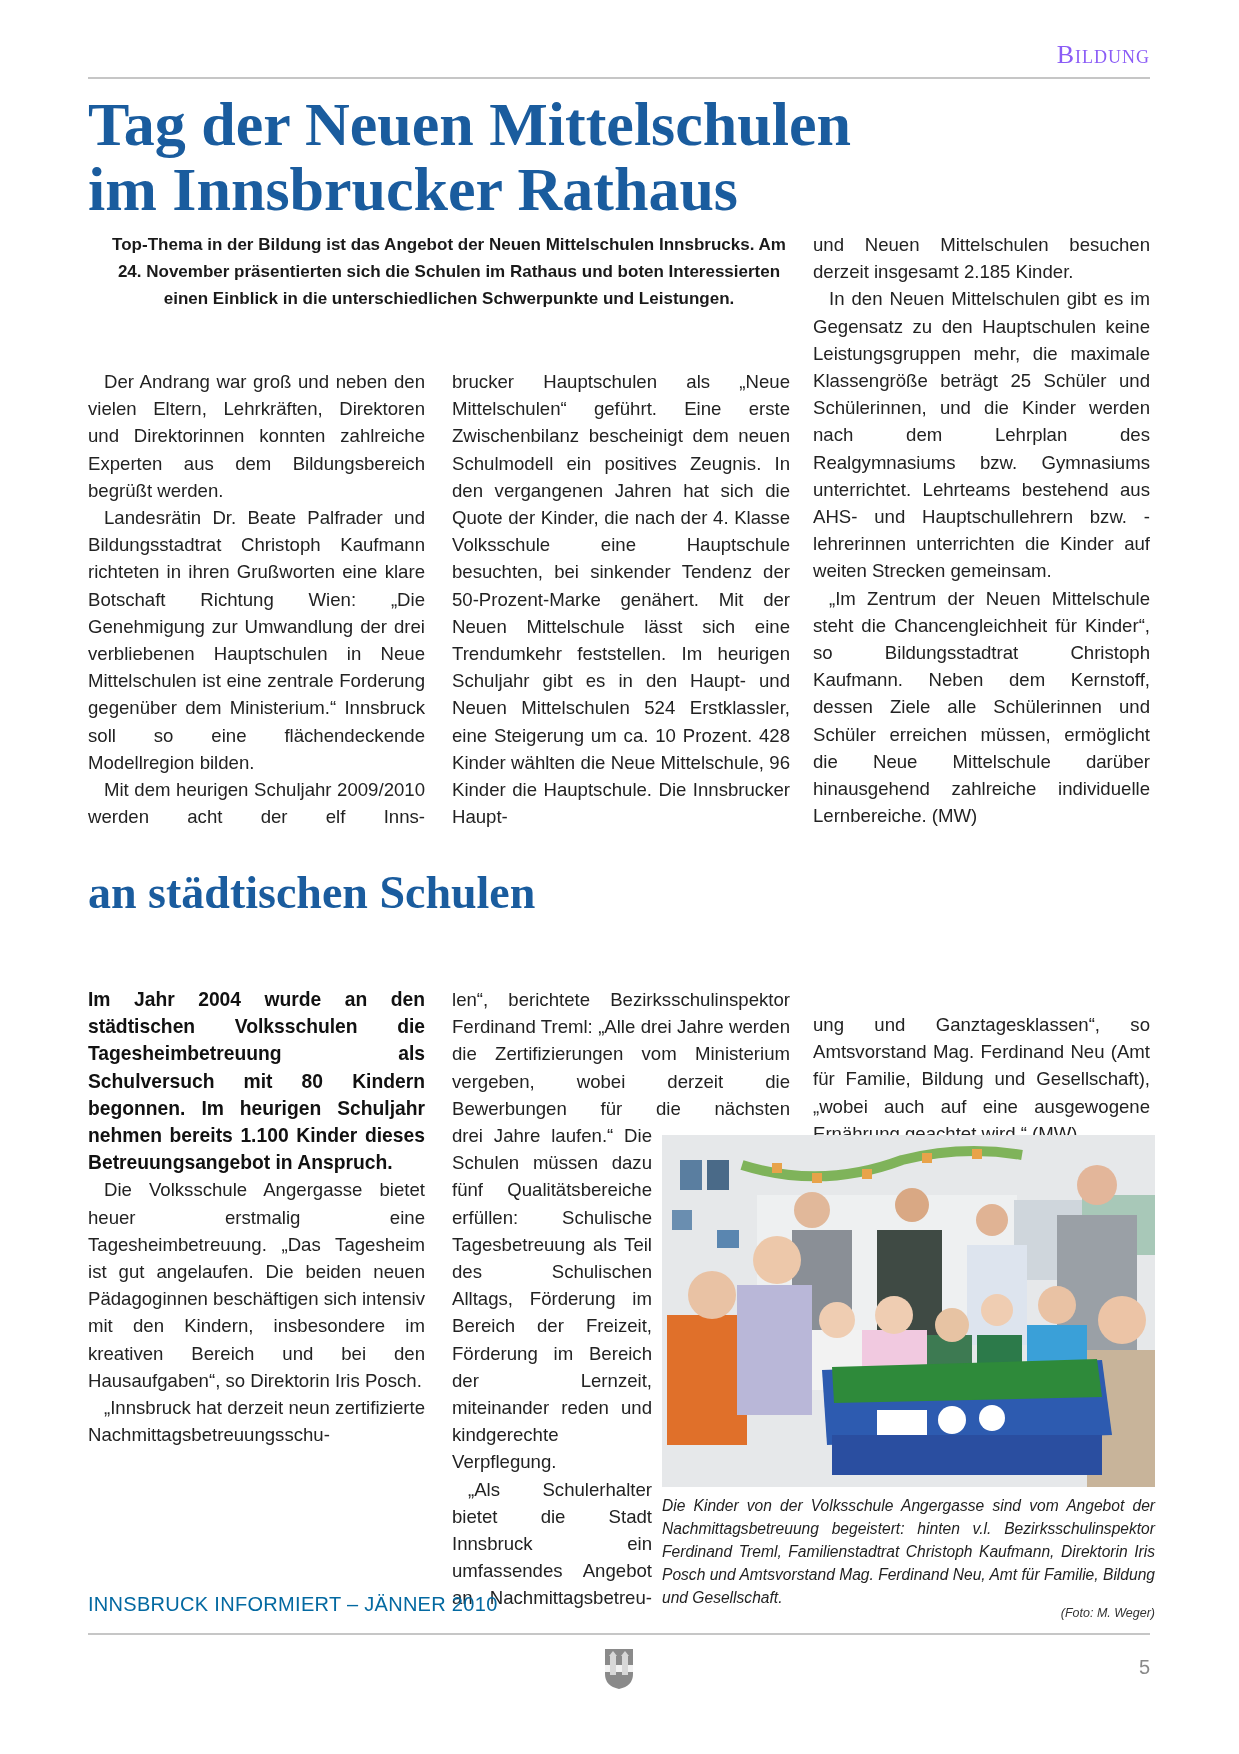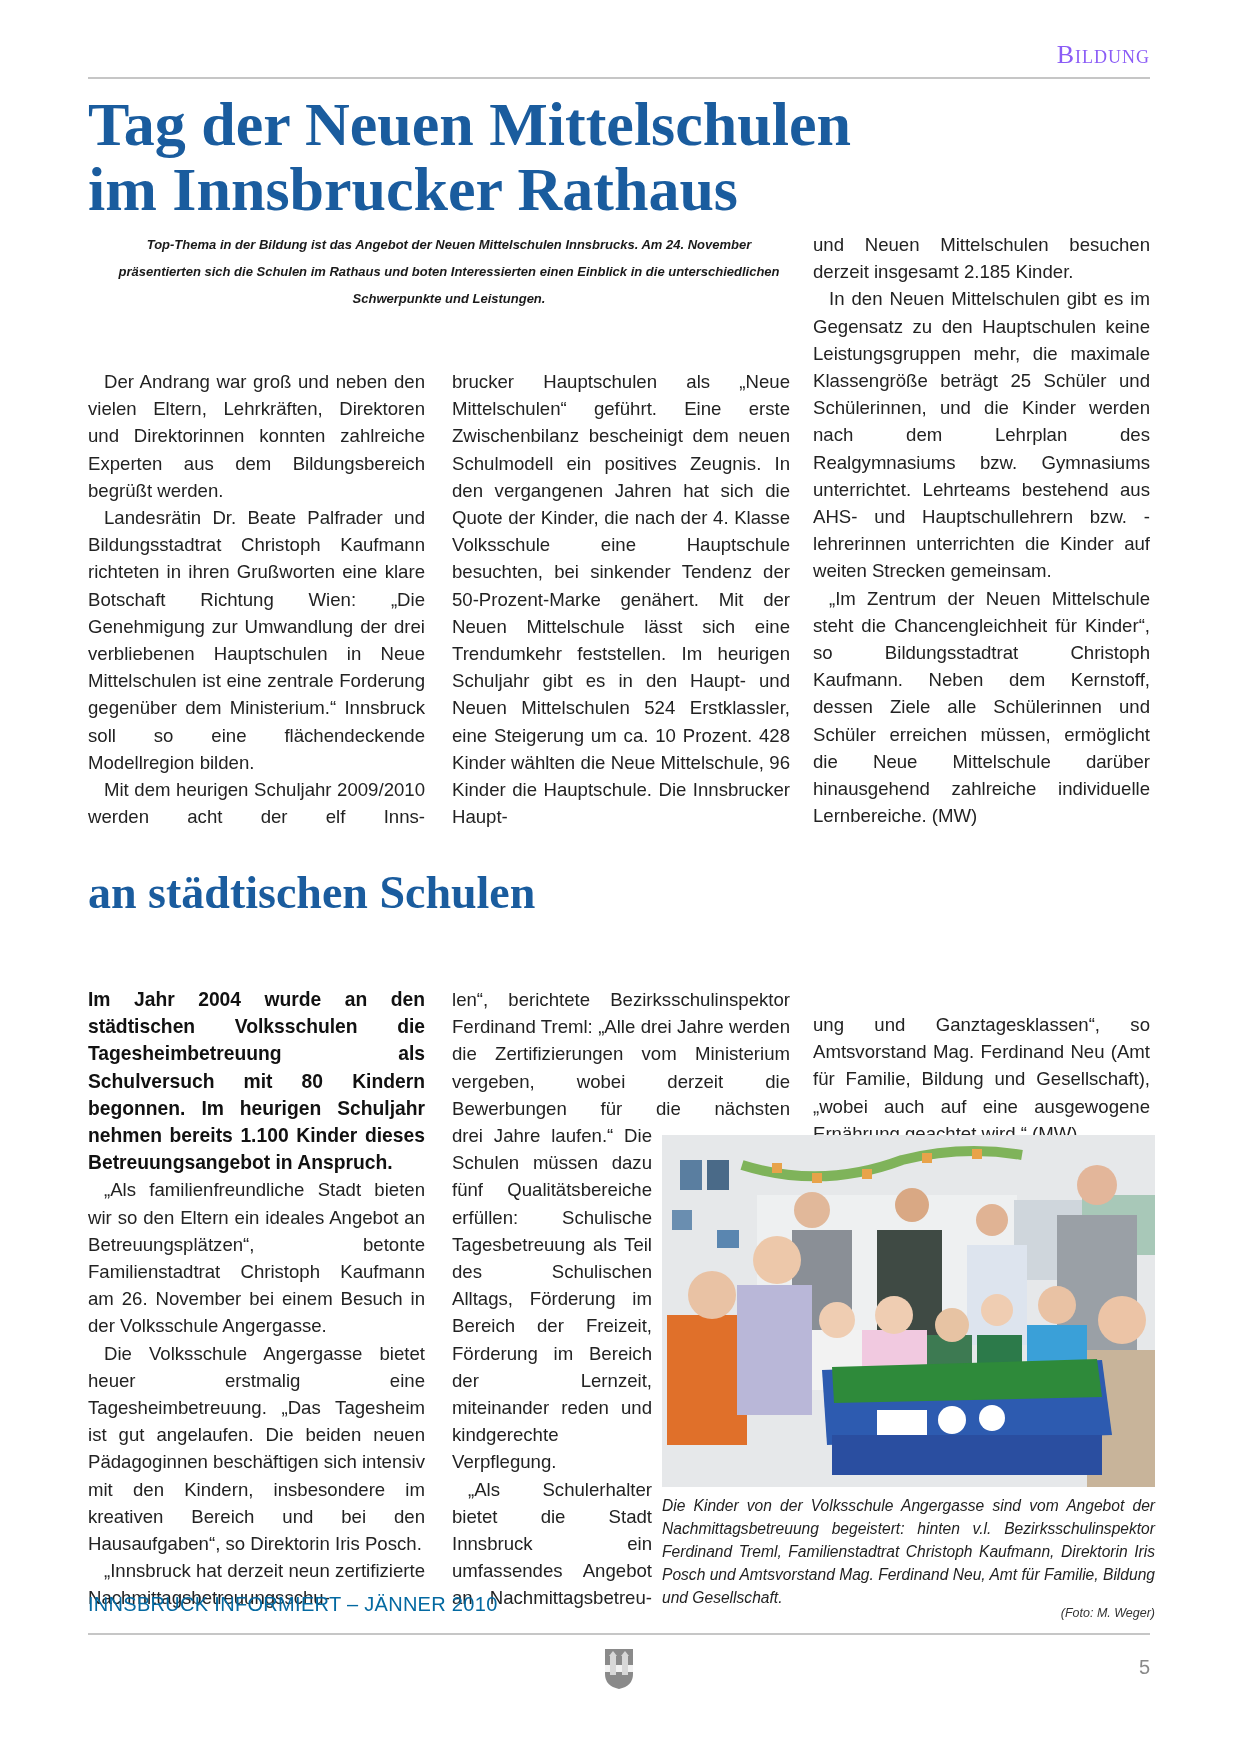--- a/index.html
+++ b/index.html
@@ -3,21 +3,21 @@
 <meta charset="utf-8">
 <style>
   html, body { margin: 0; padding: 0; background: #ffffff; }
   body { width: 1239px; height: 1754px; position: relative; overflow: hidden; font-family: "DejaVu Sans", sans-serif; color: #1c1c1c; }
   .abs { position: absolute; }
   .section-label { right: 89px; top: 40px; font-family: "Liberation Serif", serif; font-size: 26px; color: #8b5cf6; letter-spacing: 1px; font-variant: small-caps; }
   .rule { left: 88px; width: 1062px; height: 2px; background: #c6c6c6; }
   .headline { left: 88px; width: 1062px; font-family: "Liberation Serif", serif; font-weight: bold; color: #1a5c9e; line-height: 1.05; }
   .h1 { top: 92px; font-size: 62px; }
   .h2 { top: 866px; font-size: 46px; line-height: 1.18; }
-  .deck { left: 104px; width: 690px; top: 231px; text-align: center; font-family: "Liberation Sans", sans-serif; font-weight: bold; font-size: 13px; line-height: 27px; color: #1a1a1a; font-style: italic; }
+  .deck { left: 104px; width: 690px; top: 231px; text-align: center; font-family: "Liberation Sans", sans-serif; font-weight: bold; font-size: 17px; line-height: 27px; color: #1a1a1a; }
   .col { font-family: "Liberation Sans", sans-serif; font-size: 18.6px; line-height: 27.2px; text-align: justify; color: #222; }
   .col p { margin: 0; text-indent: 16px; }
   .col p.noindent { text-indent: 0; }
   .col p.lead { font-weight: bold; text-indent: 0; font-size: 19.3px; color: #111; }
   .c1 { left: 88px; width: 337px; }
   .c2 { left: 452px; width: 338px; }
   .c3 { left: 813px; width: 337px; }
   .c2b { left: 452px; width: 200px; }
   .photo { left: 662px; top: 1135px; width: 493px; height: 352px; overflow: hidden; background: #d9dde0; }
   .caption { left: 662px; top: 1494px; width: 493px; font-family: "Liberation Sans", sans-serif; font-style: italic; font-size: 15.6px; line-height: 23px; text-align: justify; color: #222; }
@@ -54,21 +54,20 @@
   <p>In den Neuen Mittelschulen gibt es im Gegensatz zu den Hauptschulen keine Leistungsgruppen mehr, die maximale Klassengröße beträgt 25 Schüler und Schülerinnen, und die Kinder werden nach dem Lehrplan des Realgymnasiums bzw. Gymnasiums unterrichtet. Lehrteams bestehend aus AHS- und Hauptschullehrern bzw. -lehrerinnen unterrichten die Kinder auf weiten Strecken gemeinsam.</p>
   <p>„Im Zentrum der Neuen Mittelschule steht die Chancengleichheit für Kinder“, so Bildungsstadtrat Christoph Kaufmann. Neben dem Kernstoff, dessen Ziele alle Schülerinnen und Schüler erreichen müssen, ermöglicht die Neue Mittelschule darüber hinausgehend zahlreiche individuelle Lernbereiche. (MW)</p>
 </div>
 
 <div class="abs headline h2">
   <div>an städtischen Schulen</div>
 </div>
 
 <div class="abs col c1" style="top:986px;">
   <p class="lead">Im Jahr 2004 wurde an den städtischen Volksschulen die Tagesheimbetreuung als Schulversuch mit 80 Kindern begonnen. Im heurigen Schuljahr nehmen bereits 1.100 Kinder dieses Betreuungsangebot in Anspruch.</p>
-  <p>„Als familienfreundliche Stadt bieten wir so den Eltern ein ideales Angebot an Betreuungsplätzen“, betonte Familienstadtrat Christoph Kaufmann am 26. November bei einem Besuch in der Volksschule Angergasse.</p>
   <p>Die Volksschule Angergasse bietet heuer erstmalig eine Tagesheimbetreuung. „Das Tagesheim ist gut angelaufen. Die beiden neuen Pädagoginnen beschäftigen sich intensiv mit den Kindern, insbesondere im kreativen Bereich und bei den Hausaufgaben“, so Direktorin Iris Posch.</p>
   <p style="text-align-last: justify;">„Innsbruck hat derzeit neun zertifizierte Nachmittagsbetreuungsschu-</p>
 </div>
 
 <div class="abs col c2" style="top:986px;">
   <p class="noindent" style="text-align-last: justify;">len“, berichtete Bezirksschulinspektor Ferdinand Treml: „Alle drei Jahre werden die Zertifizierungen vom Ministerium vergeben, wobei derzeit die Bewerbungen für die nächsten</p>
 </div>
 
 <div class="abs col c2b" style="top:1122px;">
   <p class="noindent">drei Jahre laufen.“ Die Schulen müssen dazu fünf Qualitätsbereiche erfüllen: Schulische Tagesbetreuung als Teil des Schulischen Alltags, Förderung im Bereich der Freizeit, Förderung im Bereich der Lernzeit, miteinander reden und kindgerechte Verpflegung.</p>

